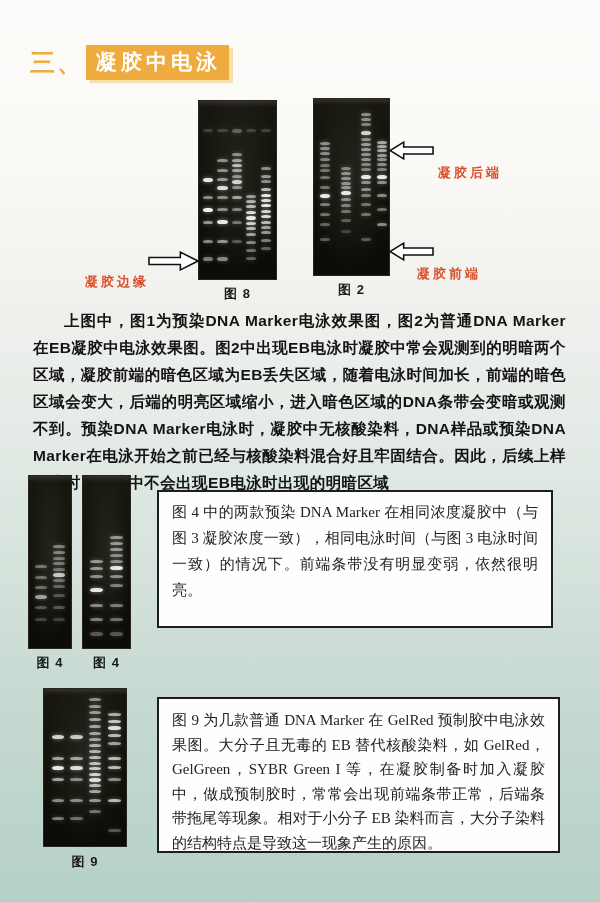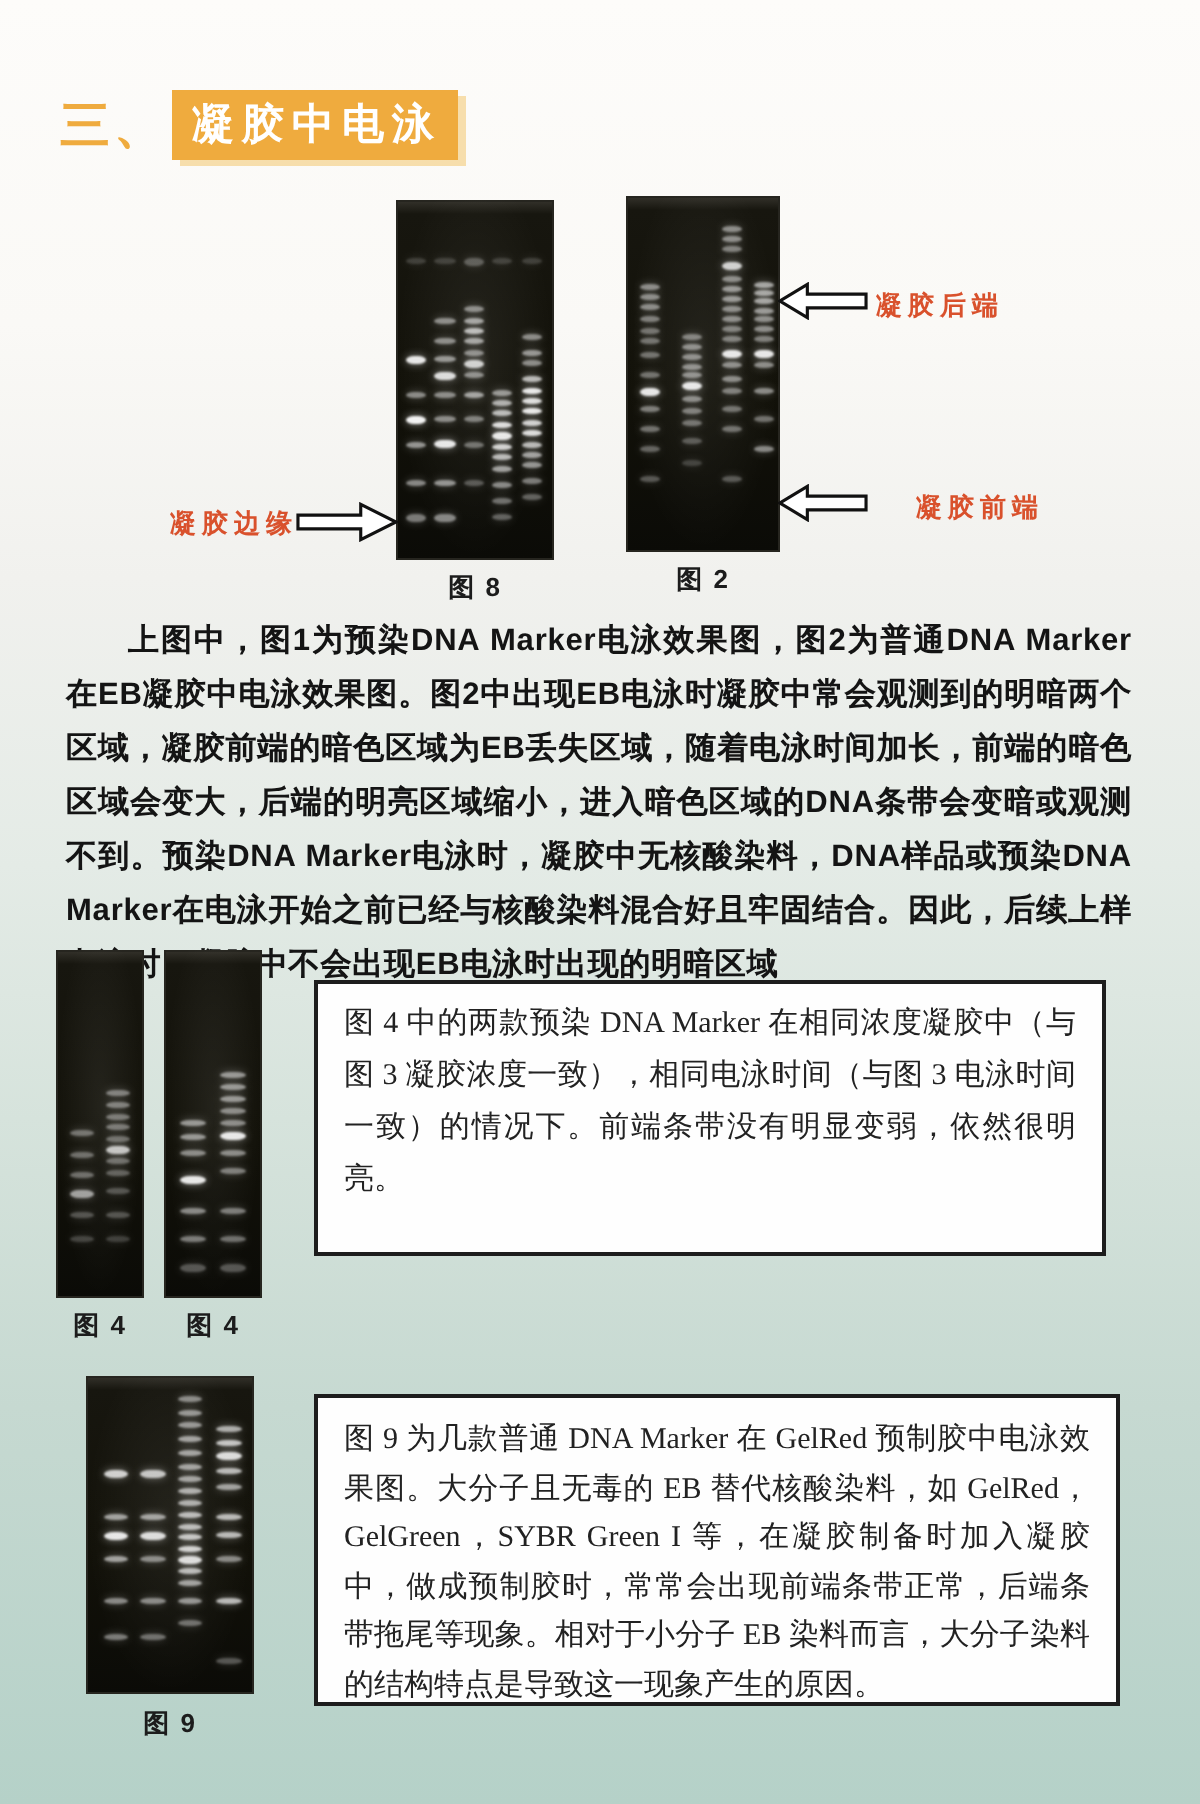--- a/index.html
+++ b/index.html
@@ -31,21 +31,21 @@
     content:"";position:absolute;inset:0;
     background:radial-gradient(ellipse at 50% 45%,rgba(255,255,255,.07),rgba(255,255,255,0) 70%);
   }
   .lane{position:absolute;top:0;bottom:0;}
   .band{
     position:absolute;left:0;right:0;background:#fff;border-radius:40%/50%;
     filter:blur(.6px);box-shadow:0 0 4px rgba(255,255,255,.55);
   }
   .figcap{position:absolute;font-size:13px;font-weight:bold;color:#1c1c1c;text-align:center;letter-spacing:1px;}
   
-  .ann{position:absolute;color:var(--label-red);font-size:13px;font-weight:bold;letter-spacing:3px;white-space:nowrap;}
+  .ann{position:absolute;color:var(--label-red);font-size:13px;font-weight:bold;letter-spacing:3px;white-space:nowrap;margin-top:20px;}
   .arrow{position:absolute;line-height:0;}
   
   .para{
     position:absolute;left:33px;top:307px;width:533px;margin:0;
     font-size:15.5px;font-weight:bold;line-height:27px;color:var(--ink);
     text-align:justify;text-indent:2em;letter-spacing:.4px;
   }
   
   .textbox{
     position:absolute;background:#fefefe;border:2px solid #1d1d1d;
@@ -213,21 +213,21 @@
         <polygon points="45,6 15,6 15,1 1,9.5 15,18 15,13 45,13" fill="#ffffff" stroke="#111111" stroke-width="1.6"></polygon>
       </svg>
   </div>
   <div class="ann" style="left:438px;top:144px;">凝胶后端</div>
 
   <div class="arrow" style="left:389px;top:242px;">
     <svg width="45" height="19" viewBox="0 0 46 19">
         <polygon points="45,6 15,6 15,1 1,9.5 15,18 15,13 45,13" fill="#ffffff" stroke="#111111" stroke-width="1.6"></polygon>
       </svg>
   </div>
-  <div class="ann" style="left:458px;top:245px;">凝胶前端</div>
+  <div class="ann" style="left:417px;top:245px;">凝胶前端</div>
 
   <p class="para">上图中，图1为预染DNA Marker电泳效果图，图2为普通DNA Marker在EB凝胶中电泳效果图。图2中出现EB电泳时凝胶中常会观测到的明暗两个区域，凝胶前端的暗色区域为EB丢失区域，随着电泳时间加长，前端的暗色区域会变大，后端的明亮区域缩小，进入暗色区域的DNA条带会变暗或观测不到。预染DNA Marker电泳时，凝胶中无核酸染料，DNA样品或预染DNA Marker在电泳开始之前已经与核酸染料混合好且牢固结合。因此，后续上样电泳时，凝胶中不会出现EB电泳时出现的明暗区域</p>
 
   <div class="gel" style="left:28px;top:475px;width:44px;height:174px;">
       <div class="lane" style="left: 17%; width: 26%;">
         <div class="band" style="top: 52%; opacity: 0.4; height: 3px;"></div>
         <div class="band" style="top: 58%; opacity: 0.38; height: 3px;"></div>
         <div class="band" style="top: 64%; opacity: 0.38; height: 3px;"></div>
         <div class="band" style="top: 69%; opacity: 0.6; height: 4px;"></div>
         <div class="band" style="top: 75%; opacity: 0.28; height: 3px;"></div>

